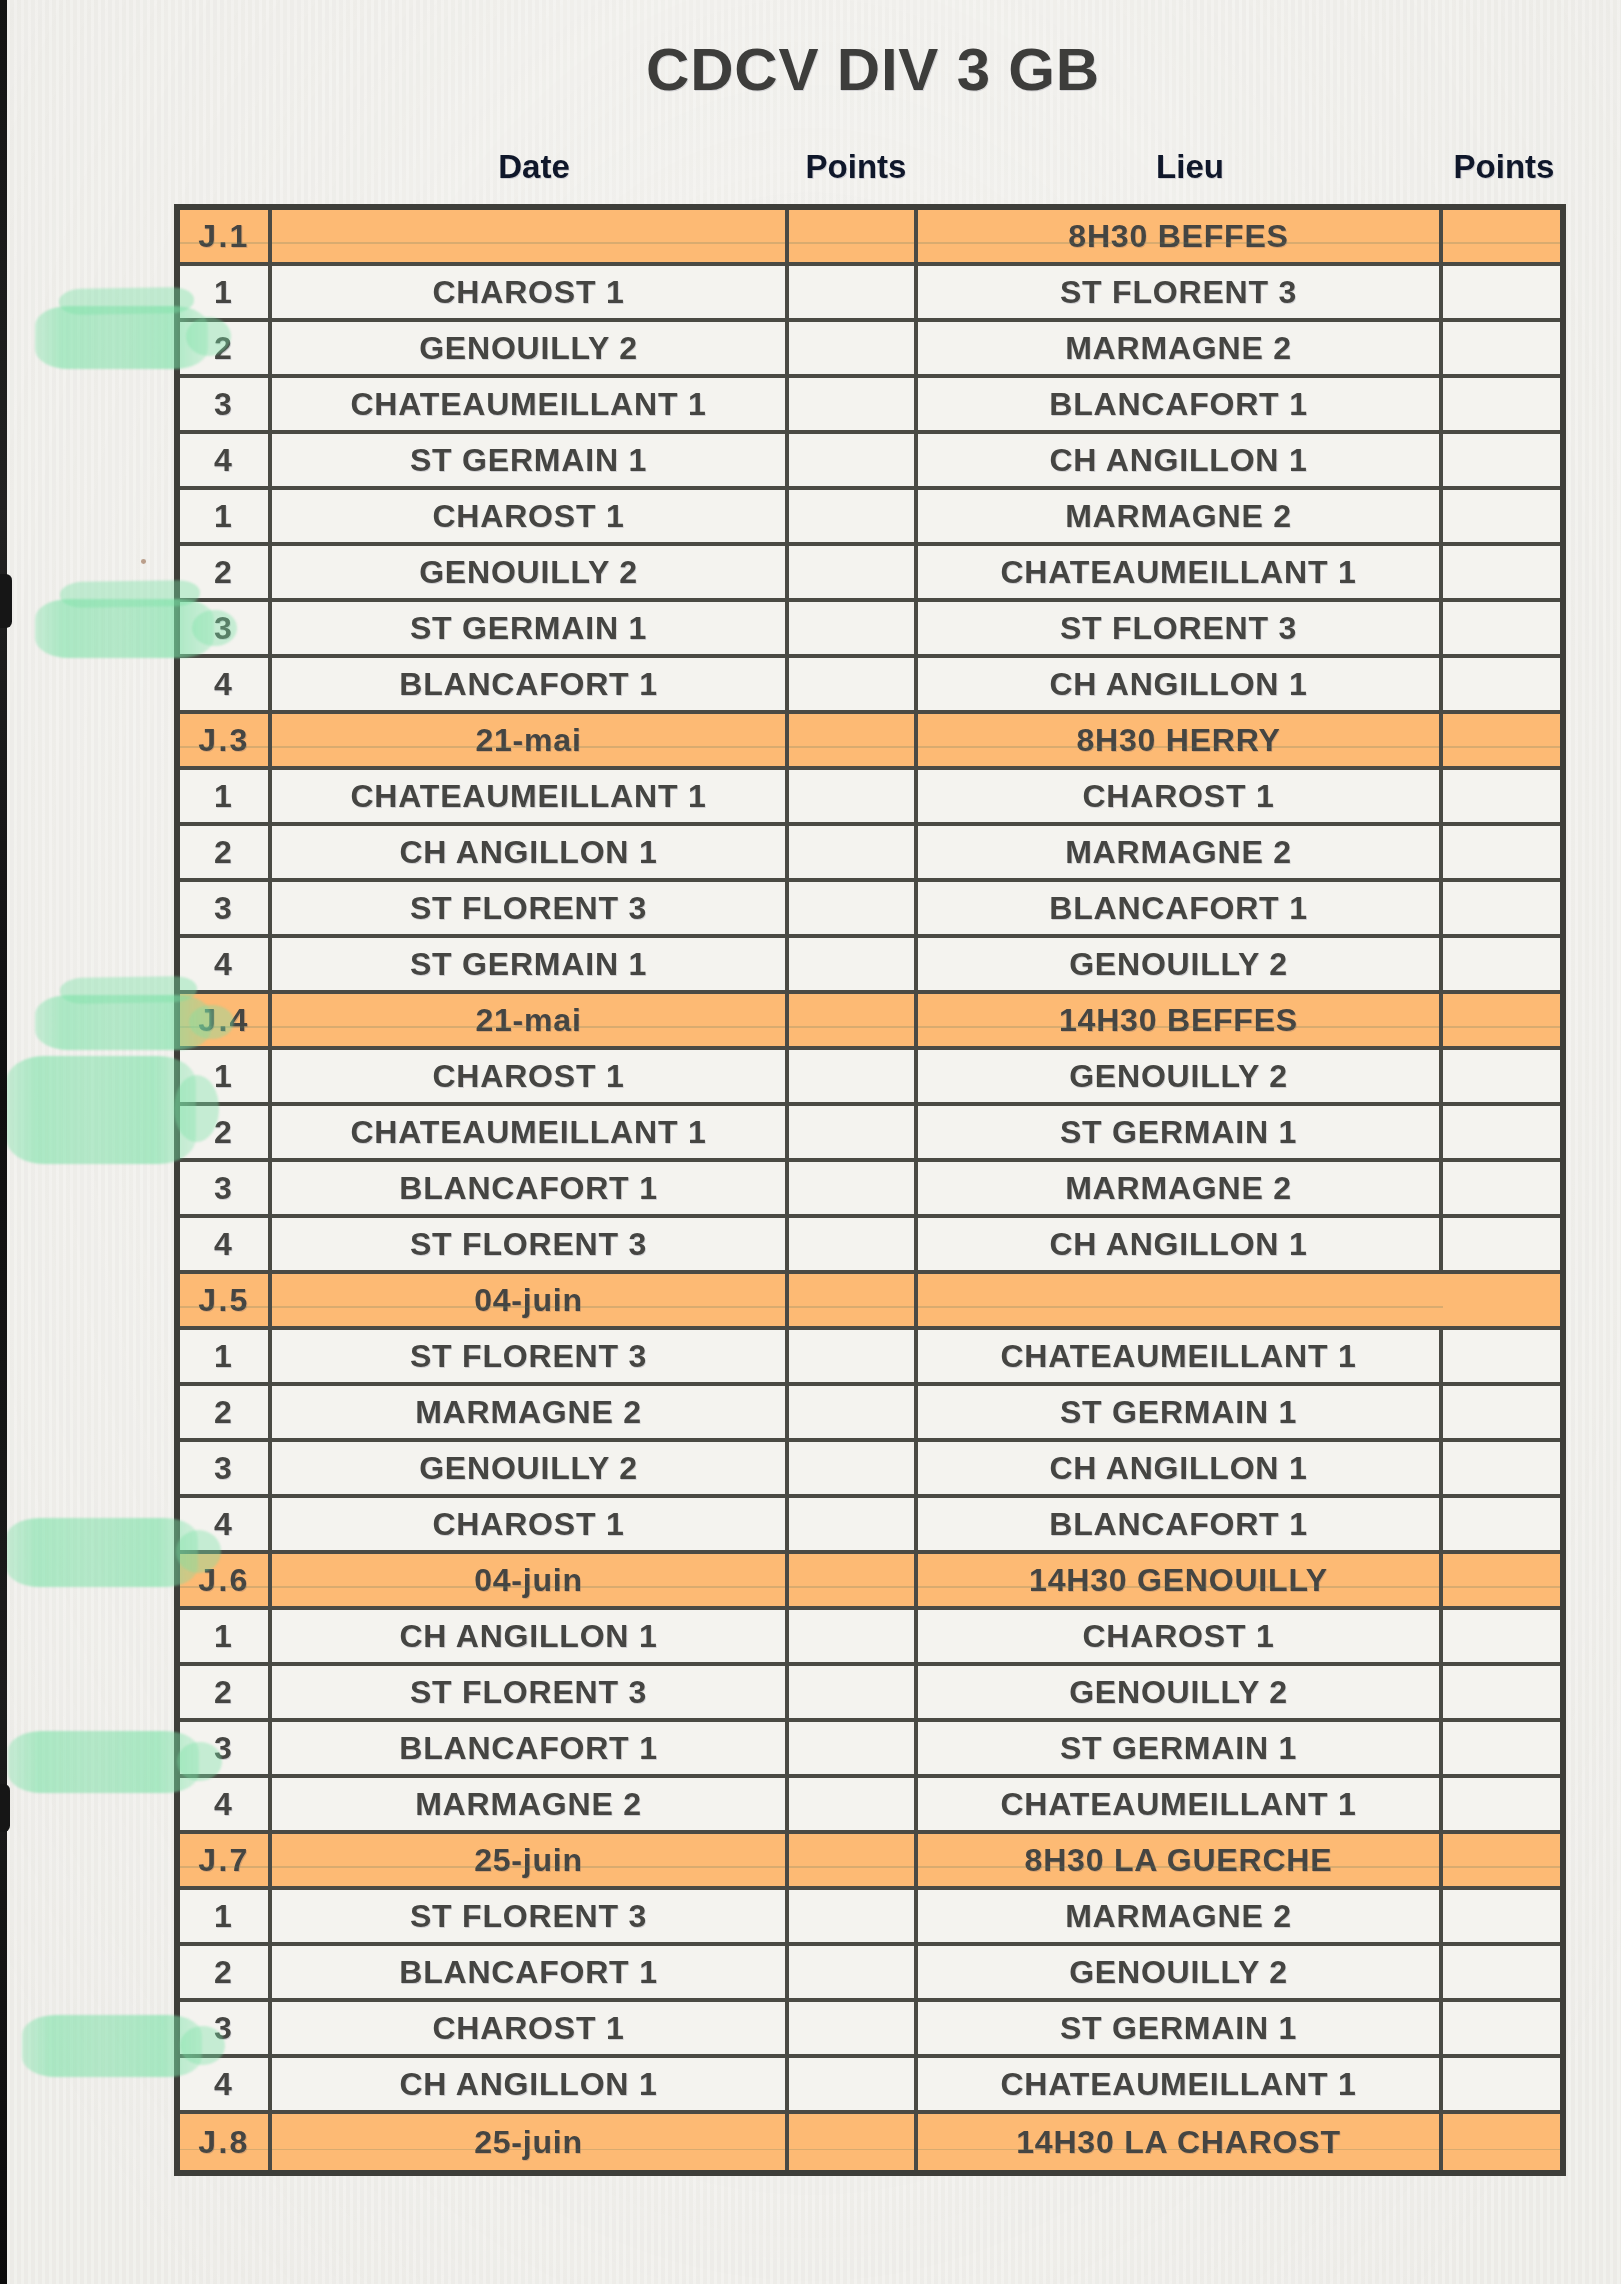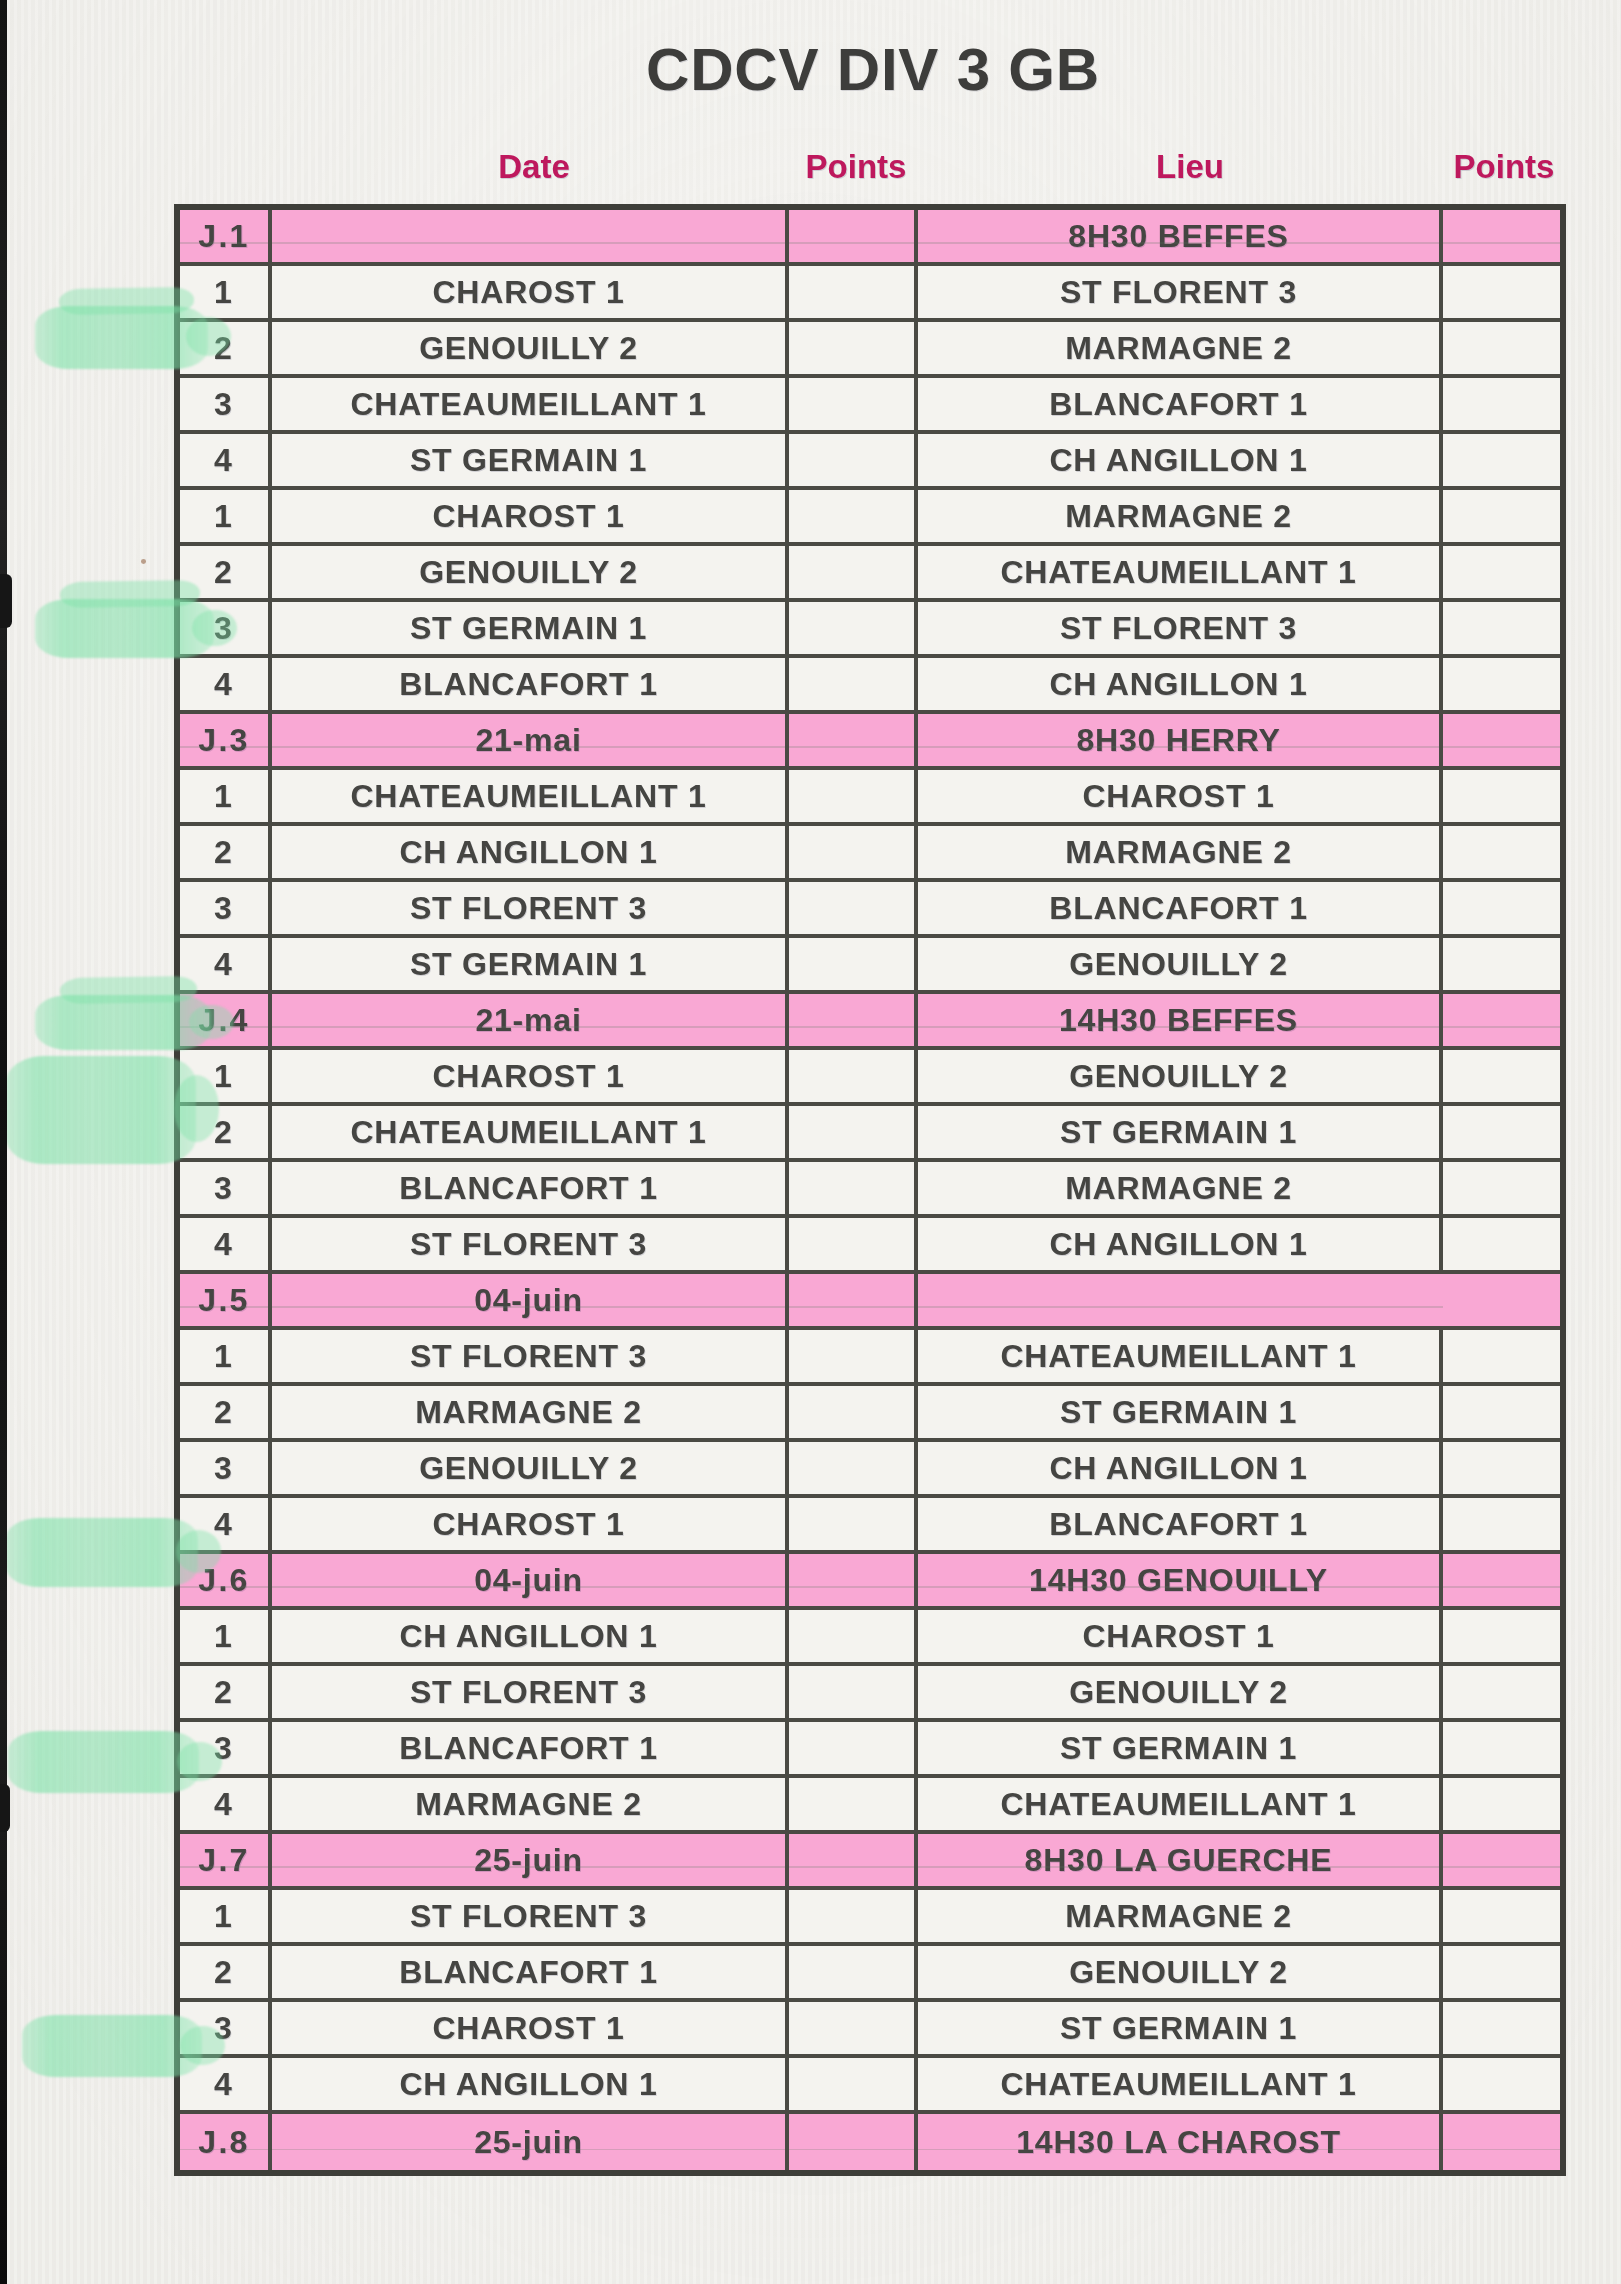--- a/index.html
+++ b/index.html
@@ -27,39 +27,39 @@
   .bump2{top:1784px;width:10px;height:48px;}
 
   .title{
     position:absolute;top:35px;left:873px;transform:translateX(-50%);
     margin:0;font-size:60px;font-weight:bold;letter-spacing:0.8px;
     color:#3d3d3b;white-space:nowrap;z-index:2;
     text-shadow:0.8px 0.8px 0 rgba(70,70,100,.18);
   }
   .col-header{
     position:absolute;top:148px;transform:translateX(-50%);
-    font-size:33px;font-weight:bold;color:#be185d;white-space:nowrap;z-index:2;
+    font-size:33px;font-weight:bold;color:#0f172a;white-space:nowrap;z-index:2;
     text-shadow:0.8px 0.8px 0 rgba(70,70,110,.20);
   }
   .h-date{left:534px;}
   .h-points1{left:856px;}
   .h-lieu{left:1190px;}
   .h-points2{left:1504px;}
 
   .table{
     position:absolute;left:174px;top:204px;width:1392px;z-index:2;
     box-sizing:border-box;border:6.2px solid #3e3e39;
     background:#f4f3ef;
   }
   .row{
     display:grid;grid-template-columns:92px 517px 129px 525px 1fr;
     height:56px;box-sizing:border-box;border-bottom:4.6px solid #4a4a44;
   }
   .row:last-child{border-bottom:none;}
-  .row.green{background:#f9a8d4;}
+  .row.green{background:#fdba74;}
   .row.green .cell{position:relative;}
   
   .row.green .cell::after{
     content:"";position:absolute;left:0;right:0;top:62%;height:1.5px;
     background:rgba(90,120,95,.22);
   }
   .cell{
     box-sizing:border-box;display:flex;align-items:center;justify-content:center;
     border-right:4.6px solid #4a4a44;
     font-size:32px;font-weight:bold;color:#454542;

